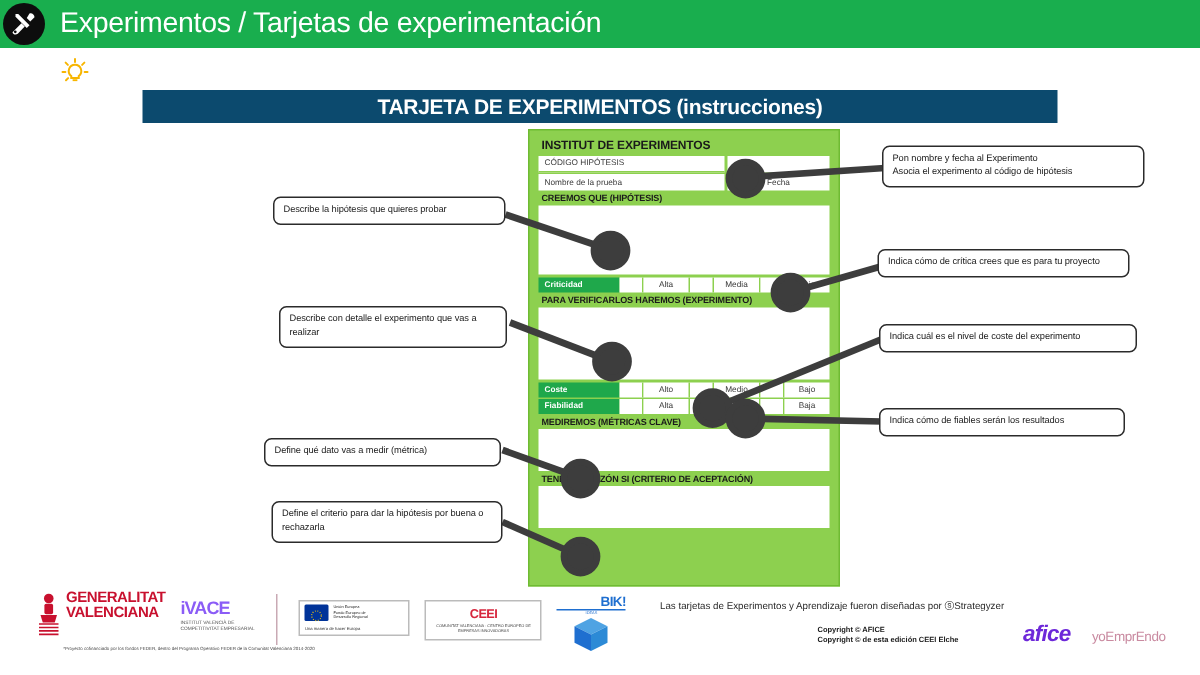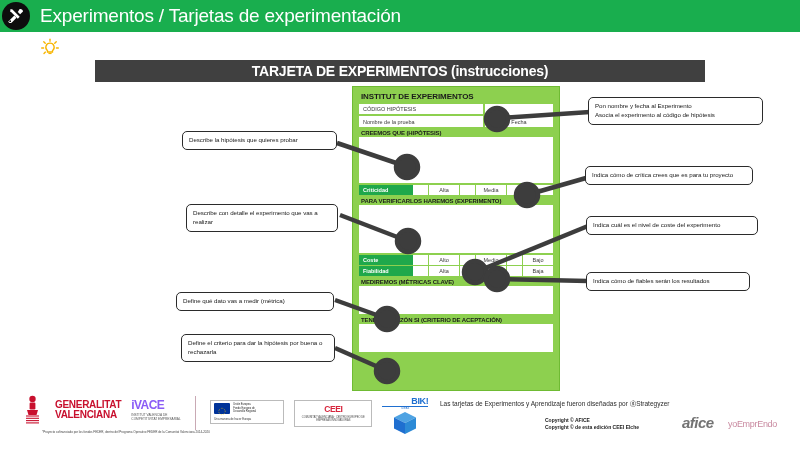--- a/index.html
+++ b/index.html
@@ -36,21 +36,21 @@
   .tip-banner {
     margin-left: 4px; background: #FF0000; color: #ffffff;
     font-size: 8px; padding: 3px 6px; height: 17px;
     display: flex; align-items: center; width: 600px;
     white-space: nowrap; overflow: hidden;
   }
 
   
   .subtitle-bar {
     position: absolute; left: 95px; top: 60px; width: 610px; height: 22px;
-    background: #404040; color: #ffffff;
+    background: #0c4a6e; color: #ffffff;
     display: flex; align-items: center; justify-content: center;
     font-size: 14px; font-weight: bold; letter-spacing: -0.2px;
   }
 
   
   .card-outer {
     position: absolute; left: 352px; top: 86px; width: 208px; height: 305px;
     background: #8DD04F; border: 1px solid #6fbb33;
     padding: 4px 6px;
   }
@@ -107,41 +107,41 @@
     border: 1.6px solid #2b2b2b; border-radius: 5px;
     font-size: 6.2px; color: #1a1a1a; line-height: 1.45;
     padding: 4px 6px; letter-spacing: -0.05px;
   }
   
   .overlay { position: absolute; left:0; top:0; width:800px; height:450px; pointer-events:none; }
 
   
   .footer { position: absolute; left: 0; top: 392px; width: 800px; height: 58px; }
   .logos { position: absolute; left: 24px; top: 2px; display: flex; align-items: flex-start; gap: 10px; }
-  .logo-gv { display: flex; align-items: center; gap: 14px; }
+  .logo-gv { display: flex; align-items: flex-start; gap: 3px; }
   .gv-text { color:#C8102E; font-size:10px; font-weight:bold; line-height:1.02; letter-spacing:-0.3px; }
   .ivace { color:#8b5cf6; font-size:12px; font-weight:bold; letter-spacing:-0.6px; }
   .ivace-sub { color:#555; font-size:3.2px; line-height:1.25; margin-top:1px; max-width:52px; }
   .vsep { width:1px; height:34px; background:#c9a9b4; margin:2px 4px 0 2px; }
   .eu-box { border:1px solid #bbb; padding:2px 3px; width:74px; }
   .eu-row { display:flex; align-items:center; gap:3px; }
   .eu-flag { width:16px; height:11px; background:#003399; border-radius:1px; position:relative; }
   .eu-txt { font-size:2.6px; color:#222; line-height:1.3; }
   .eu-cap { font-size:2.8px; color:#333; margin-top:3px; }
   .ceei-box { border:1px solid #bbb; padding:3px 4px; width:78px; text-align:center; }
   .ceei-main { color:#D7263D; font-size:8.5px; font-weight:bold; letter-spacing:-0.4px; }
   .ceei-sub { font-size:2.6px; color:#444; line-height:1.3; margin-top:2px; }
   .bik { text-align:center; }
   .bik-txt { color:#1F6FD0; font-size:9px; font-weight:bold; letter-spacing:-0.4px;margin-left:29px; }
   .bik-sub { font-size:2.6px; color:#1F6FD0; border-top:1px solid #1F6FD0; }
   .fund-note { position:absolute; left:26px; top:38px; width:200px; font-size:3px; color:#444; text-align:center; line-height:1.35; }
 
   .strat-note { position:absolute; left:440px; top:8px; font-size:6.5px; color:#2b2b2b; }
   .copy-block { position:absolute; left:545px; top:25px; font-size:5px; color:#1a1a1a; line-height:1.45; font-weight:bold; }
-  .afice { position:absolute; left:682px; top:22px; font-size:15px; color:#737373; font-style:italic; font-weight:bold; letter-spacing:-0.5px; }
+  .afice { position:absolute; left:682px; top:22px; font-size:15px; color:#6d28d9; font-style:italic; font-weight:bold; letter-spacing:-0.5px; }
   .yoemprendo { position:absolute; left:728px; top:27px; font-size:9px; color:#C98AA0; letter-spacing:-0.3px; }
 </style>
 </head>
 <body>
 
 <div class="slide">
 
   <div class="header">
     <div class="header-icon">
       <svg width="20" height="20" viewBox="0 0 24 24" aria-hidden="true">

